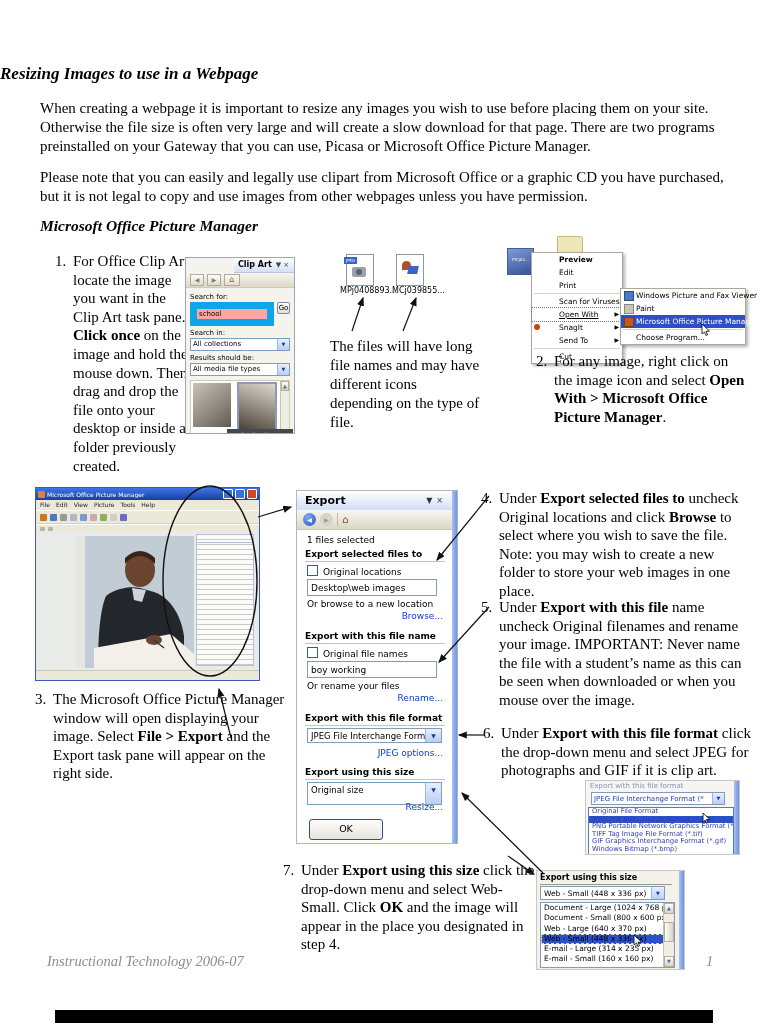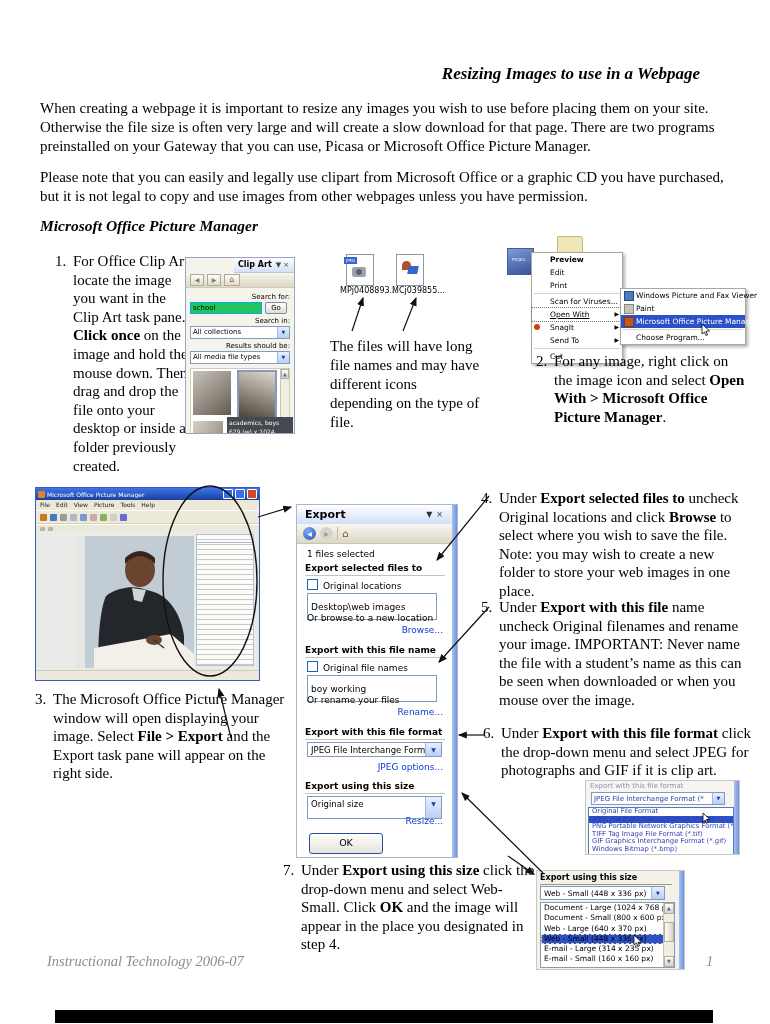--- a/index.html
+++ b/index.html
@@ -1,74 +1,74 @@
 <!DOCTYPE html>
 <html><head>
 <meta charset="utf-8">
 <style>
   html,body{margin:0;padding:0;background:#fff;}
   #page{position:relative;width:770px;height:1024px;background:#fff;overflow:hidden;
         font-family:"Liberation Serif",serif;color:#000;}
   
-  .h1{position:absolute;left:0;top:64px;width:676px;text-align:right;
-      font:bold italic 17px/1.2 "Liberation Serif",serif;margin-left:24px;}
+  .h1{position:absolute;left:0;top:64px;width:676px;text-align:left;
+      font:bold italic 17px/1.2 "Liberation Serif",serif;}
   .para{position:absolute;font:15px/1.26 "Liberation Serif",serif;}
   .h2{position:absolute;left:40px;top:217px;font:bold italic 15.5px "Liberation Serif",serif;}
   .step{position:absolute;display:flex;font:15px/1.24 "Liberation Serif",serif;}
   .step .num{width:18px;flex:none;}
   .step b{font-weight:bold;}
   .footer{position:absolute;font:italic 14.5px "Liberation Serif",serif;color:#8d8d8d;}
   .blackbar{position:absolute;left:55px;top:1010px;width:658px;height:13px;background:#000;}
   
   #overlay{position:absolute;left:0;top:0;z-index:40;pointer-events:none;}
   
   .shot{position:absolute;font-family:"DejaVu Sans",sans-serif;color:#000;}
-  .xp-border{border:1px solid #0ea5e9;background:#22c55e;}
+  .xp-border{border:7px solid #0ea5e9;background:#fca5a5;}
   .xp-link{color:#0b3bd6;}
   .combo{position:relative;background:#fff;border:1px solid #7f9db9;overflow:hidden;white-space:nowrap;}
   .combo .cbtn{position:absolute;right:0;top:0;bottom:0;width:15px;
       background:linear-gradient(#e7effd,#b9cff5);border-left:1px solid #98b7ea;
       color:#1c3f94;text-align:center;}
   .cb{display:inline-block;width:9px;height:9px;background:#fff;border:1px solid #215dc6;
       vertical-align:-1px;margin-right:5px;}
   
   .tp-head{height:14px;background:linear-gradient(#fefeff,#d5e0f6);border-bottom:1px solid #b9c4de;
       font:bold 8px/14px "DejaVu Sans",sans-serif;padding:0 4px;position:relative;margin-left:48px;}
   .tp-ctl{position:absolute;right:3px;top:0;font:7px/14px "DejaVu Sans",sans-serif;color:#444;letter-spacing:2px;}
   .tp-tools{height:14px;background:linear-gradient(#f7f5ee,#ddd8c6);border-bottom:1px solid #cfcaba;
       display:flex;align-items:center;gap:3px;padding:0 4px;}
   .tbtn{width:12px;height:10px;border:1px solid #b0ab98;background:linear-gradient(#fcfcf8,#e2ddcc);
       font:6px/10px "DejaVu Sans",sans-serif;text-align:center;color:#777;}
-  .lbl7{font:7px "DejaVu Sans",sans-serif;margin:3px 0 1px 0;text-align:right;}
+  .lbl7{font:7px "DejaVu Sans",sans-serif;margin:3px 0 1px 0;}
   
   .menu{background:#fff;border:1px solid #aca899;box-shadow:2px 2px 3px rgba(0,0,0,.3);
       font:7.5px "DejaVu Sans",sans-serif;}
-  .mi{position:relative;padding:2px 4px 2px 18px;white-space:nowrap;}
+  .mi{position:relative;padding:2px 4px 2px 27px;white-space:nowrap;}
   .mi .sub{position:absolute;right:3px;top:2px;font-size:6px;}
   .msep{height:1px;background:#d8d4c8;margin:1px 2px;}
   .sel-blue{background:#2b50c8;color:#fff;}
   
   #exportpane{left:296px;top:490px;width:160px;height:352px;background:#fff;
-      border:1px solid #aeb6cc;font-size:9px;margin-top:14px;}
+      border:1px solid #aeb6cc;font-size:9px;}
   #exportpane .rstrip{position:absolute;right:0;top:0;bottom:0;width:5px;
       background:linear-gradient(90deg,#aac2f2,#6b94e0);}
   .ep-head{height:19px;background:linear-gradient(#ffffff,#d2def6);border-bottom:1px solid #bcc8e4;
       font:bold 11px/19px "DejaVu Sans",sans-serif;padding-left:8px;position:relative;}
   .ep-ctl{position:absolute;right:10px;top:0;font:8px/19px "DejaVu Sans",sans-serif;color:#333;letter-spacing:4px;}
   .ep-tools{position:absolute;left:0;top:19px;right:5px;height:19px;
       background:linear-gradient(#f8f6f0,#dcd7c5);border-bottom:1px solid #cac5b2;
       display:flex;align-items:center;gap:4px;padding-left:6px;}
   .cir{width:13px;height:13px;border-radius:50%;text-align:center;font:6px/13px "DejaVu Sans",sans-serif;}
   .cir.back{background:radial-gradient(circle at 35% 30%,#7fa8f0,#1c56c0);color:#fff;}
   .cir.fwd{background:#d6d3c8;color:#999;}
   .ep-sec{position:absolute;left:8px;right:12px;font-weight:bold;
       border-bottom:1px solid #c6c3b4;padding-bottom:2px;}
   .ep-row{position:absolute;left:10px;right:12px;}
   .ep-link{position:absolute;right:14px;}
-  .ep-input{position:absolute;left:10px;width:130px;height:27px;border:1px solid #7f9db9;
+  .ep-input{position:absolute;left:10px;width:130px;height:17px;border:1px solid #7f9db9;
       font:9px/15px "DejaVu Sans",sans-serif;padding:0 3px;background:#fff;box-sizing:border-box;}
   .okbtn{position:absolute;left:12px;top:328px;width:72px;height:19px;
       background:linear-gradient(#fefefe,#e6e4da);border:1px solid #2a4fa0;border-radius:3px;
       font:9.5px/17px "DejaVu Sans",sans-serif;text-align:center;}
   
   #pmwin{left:35px;top:487px;width:223px;height:192px;border:1px solid #3a5ac0;background:#ece9d8;}
   .pm-title{height:12px;background:linear-gradient(#3f74e8,#16409e);display:flex;align-items:center;
       padding:0 2px;gap:2px;}
   .pm-title .t{font:6px "DejaVu Sans",sans-serif;color:#fff;flex:1;overflow:hidden;white-space:nowrap;}
   .wbtn{width:8px;height:8px;border:1px solid #fff;border-radius:1px;background:#3a6fe0;}

